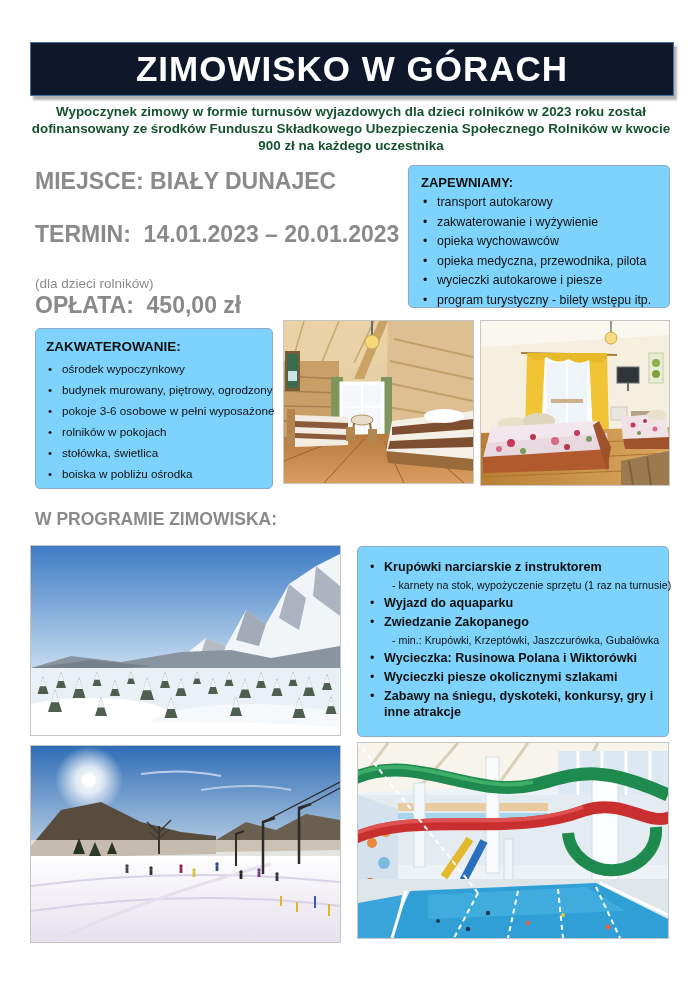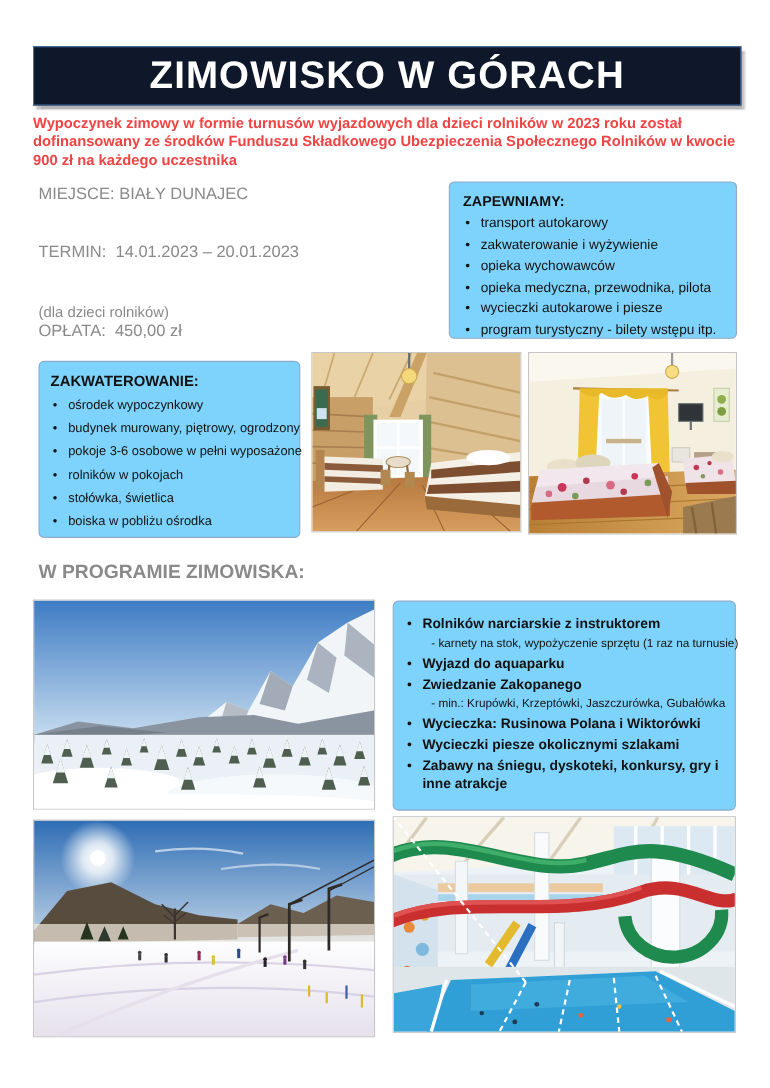--- a/index.html
+++ b/index.html
@@ -8,25 +8,25 @@
 
   
   .banner{position:absolute;left:30px;top:42px;width:642px;height:52px;
           background:#0f172a;border:1px solid #46719f;
           box-shadow:3px 4px 2px #b4b4b4;
           display:flex;align-items:center;justify-content:center;}
   .banner .title{color:#ffffff;font-weight:bold;font-size:35px;letter-spacing:1px;white-space:nowrap;}
 
   
   .intro{position:absolute;left:30px;top:103px;width:642px;margin:0;
-         text-align:left;font-weight:bold;font-size:13.4px;line-height:17px;color:#ef4444;}
-
-  
-  .info-line{position:absolute;left:35px;color:#8a8a8a;font-weight:normal;
-             font-size:15px;white-space:pre;}
+         text-align:center;font-weight:bold;font-size:13.4px;line-height:17px;color:#14532d;}
+
+  
+  .info-line{position:absolute;left:35px;color:#8a8a8a;font-weight:bold;
+             font-size:23px;white-space:pre;}
   .line-miejsce{top:168px;}
   .line-termin{top:221px;}
   .line-oplata{top:244px;margin-top:48px;}
   .info-note{position:absolute;left:35px;top:276px;color:#8a8a8a;font-size:13.5px;}
 
   
   .box{position:absolute;background:#7dd3fc;border:1px solid #8eaacb;border-radius:5px;
        box-sizing:border-box;color:#111;}
   .box-title{font-weight:bold;font-size:13px;margin:0 0 3px 0;}
   .li{display:flex;align-items:flex-start;}
@@ -317,21 +317,21 @@
       <use href="#tr" transform="translate(205,170) scale(1.2)"></use>
       <use href="#tr" transform="translate(268,172) scale(1.3)"></use>
       <use href="#tr" transform="translate(300,168) scale(1.1)"></use>
       <ellipse cx="150" cy="186" rx="170" ry="10" fill="#ffffff"></ellipse>
     </svg>
   </div>
 
   <div class="box box-program">
     <div class="li">
         <span class="dot">•</span>
-        <span class="main">Rolników narciarskie z instruktorem</span>
+        <span class="main">Krupówki narciarskie z instruktorem</span>
       </div>
     <div class="prog-sub">- karnety na stok, wypożyczenie sprzętu (1 raz na turnusie)</div>
     <div class="li">
         <span class="dot">•</span>
         <span class="main">Wyjazd do aquaparku</span>
       </div>
     <div class="li">
         <span class="dot">•</span>
         <span class="main">Zwiedzanie Zakopanego</span>
       </div>

